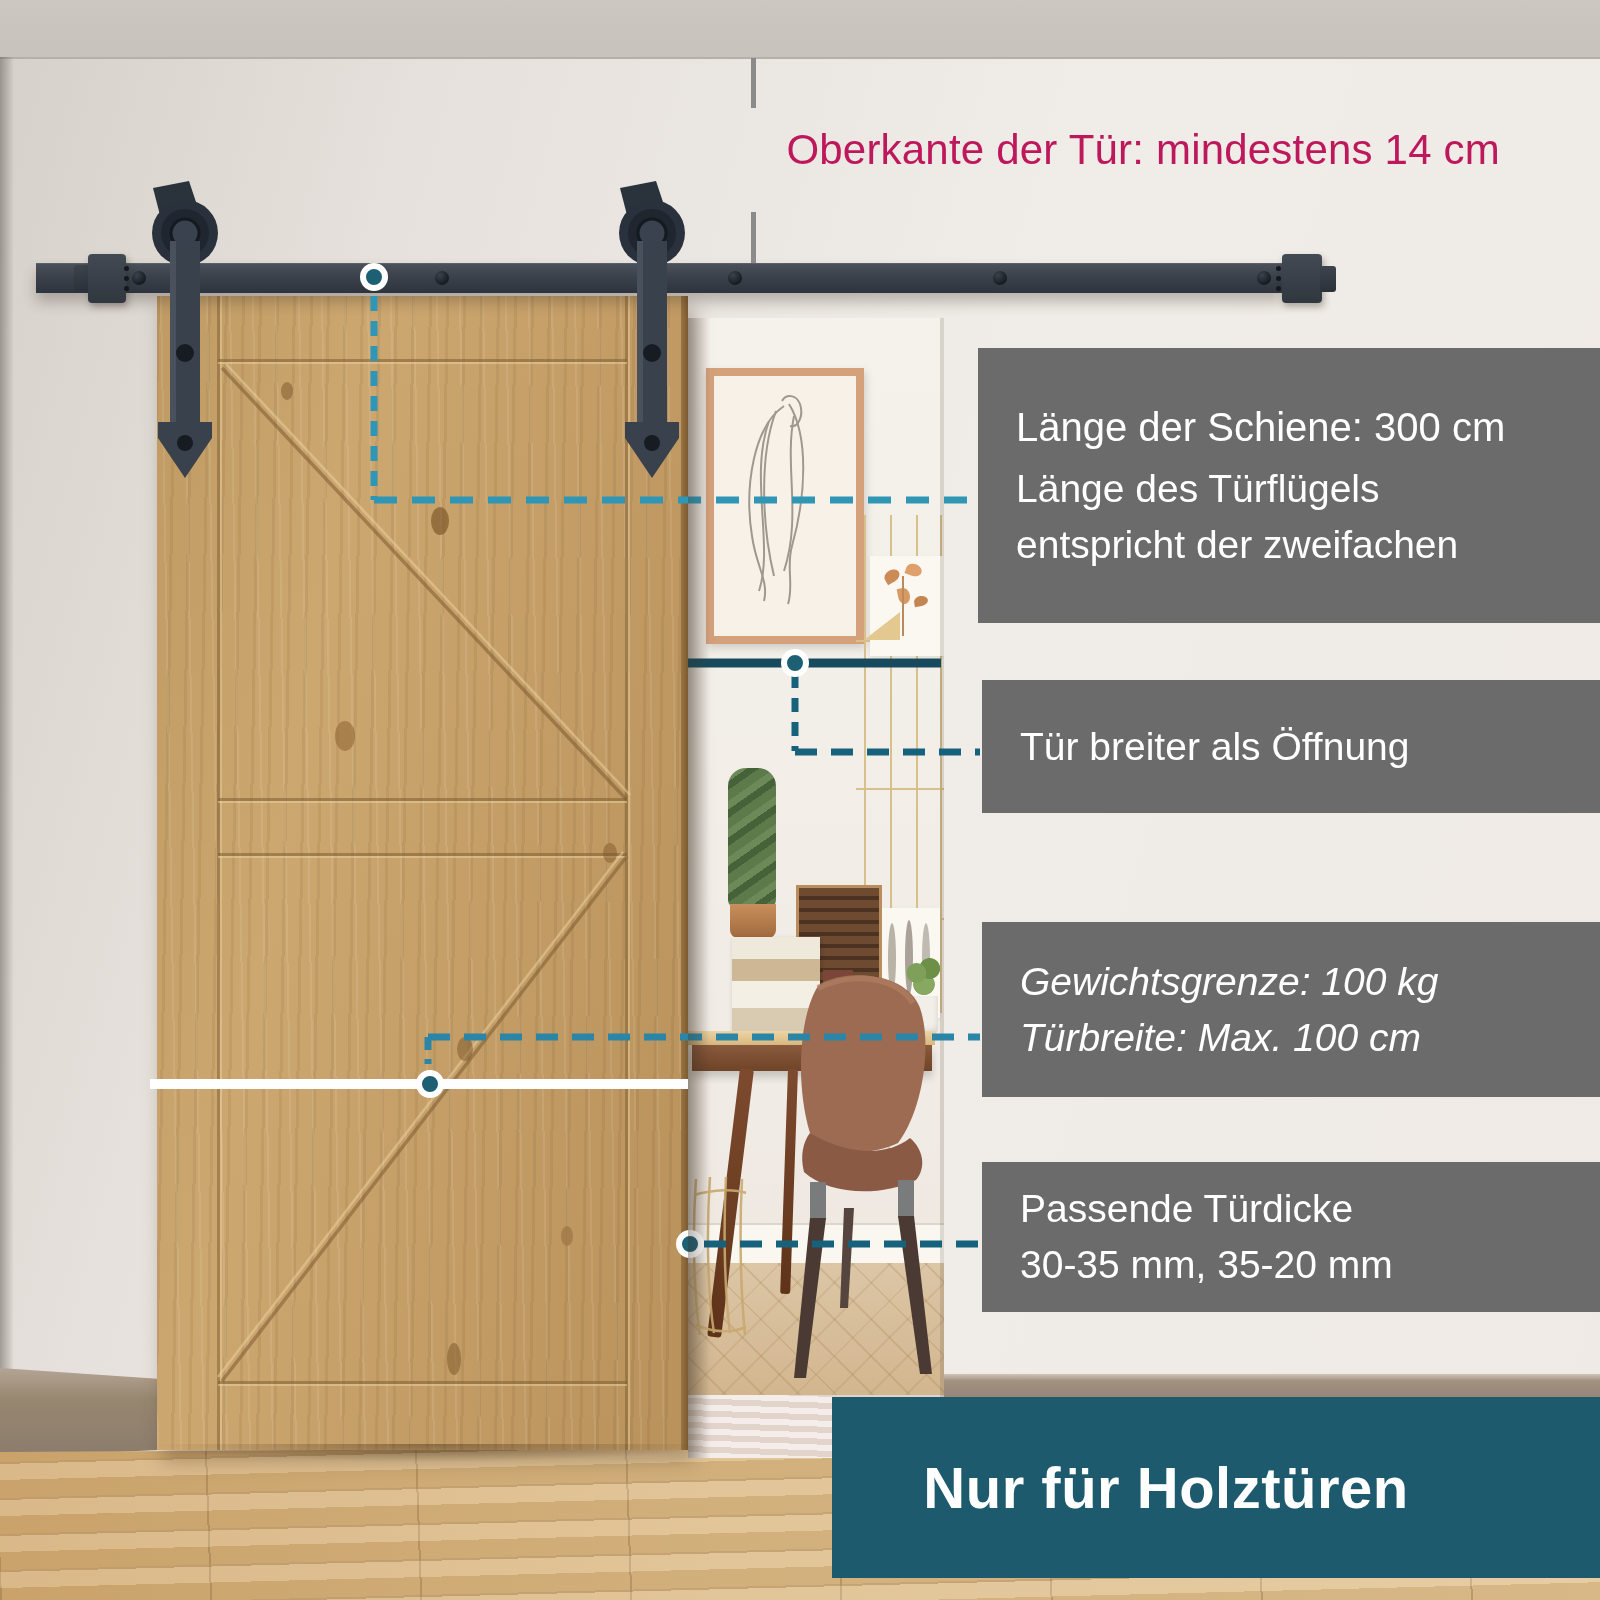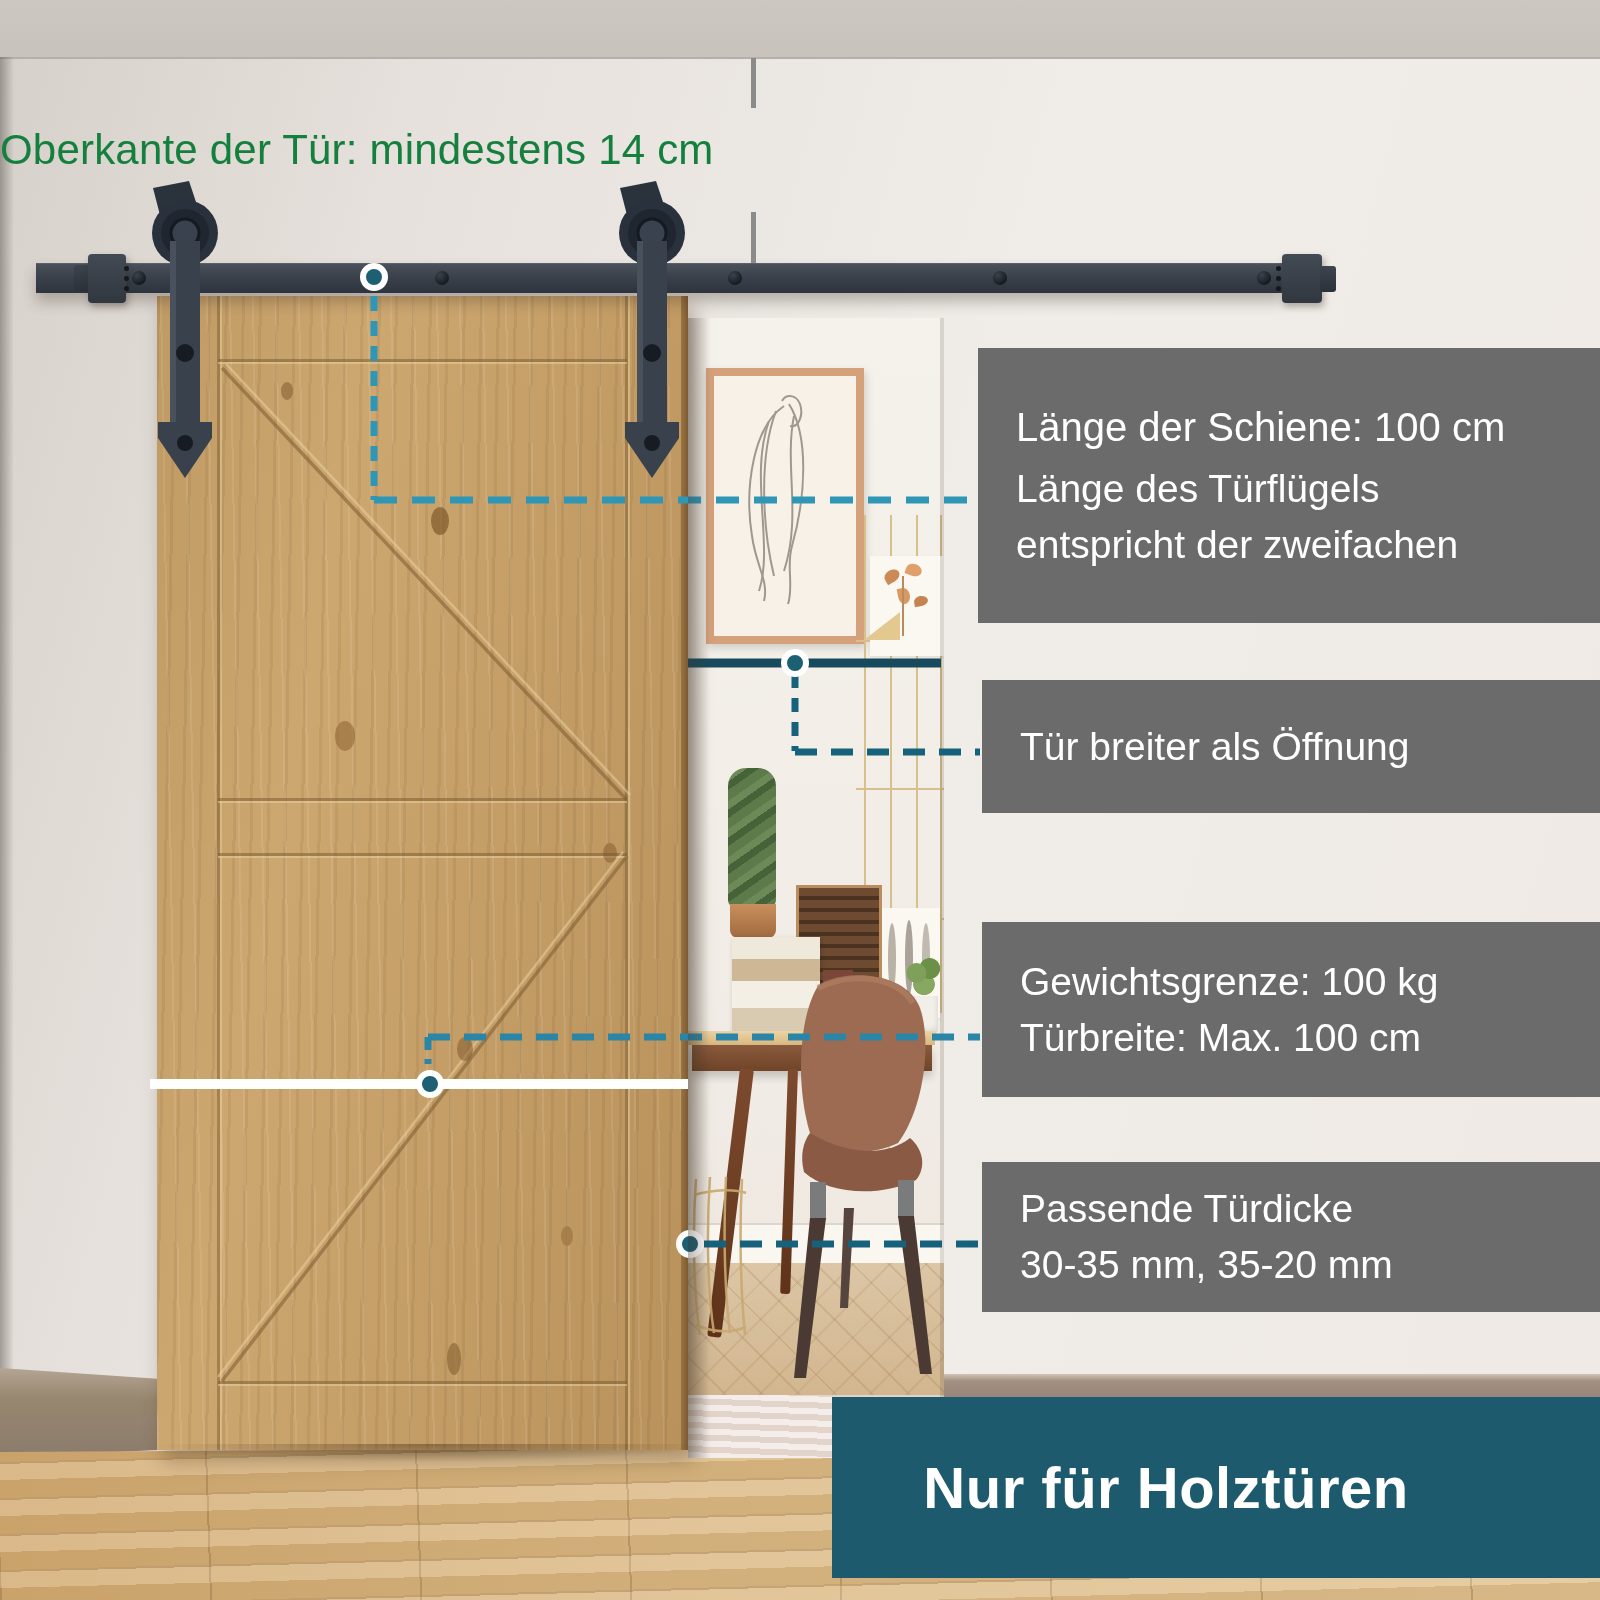--- a/index.html
+++ b/index.html
@@ -100,22 +100,22 @@
   
   .callout{background:rgba(102,102,102,.97);color:#ffffff;box-sizing:border-box;
         padding-left:38px;display:flex;flex-direction:column;justify-content:center;}
   .callout .l{font-size:39px;line-height:56px;white-space:nowrap;}
   .callout .l.first{font-size:40px;margin-bottom:6px;}
 
   .banner{left:832px;top:1397px;width:768px;height:181px;background:#1e5a6e;
         display:flex;align-items:center;justify-content:center;box-sizing:border-box;padding-right:100px;}
   .banner .t{color:#fff;font-size:58px;font-weight:bold;letter-spacing:.5px;white-space:nowrap;}
 
-  .headline{left:0;top:126px;width:1500px;text-align:left;
-        font-size:42px;color:#15803d;letter-spacing:.2px;}
+  .headline{left:0;top:126px;width:1500px;text-align:right;
+        font-size:42px;color:#be185d;letter-spacing:.2px;}
   .tick{left:751px;width:5px;background:#8b8b8b;}
 
   svg{display:block;}
 </style>
 </head>
 <body>
 
 <div id="scene">
 
   <div class="abs wall"></div>
@@ -308,28 +308,28 @@
 
     <path d="M704,1244 H980" stroke="#16617c" stroke-width="7" fill="none" stroke-dasharray="22 14"></path>
 
     <circle cx="374" cy="277" r="11" fill="#1d5f73" stroke="#ffffff" stroke-width="6"></circle>
     <circle cx="795" cy="663" r="11" fill="#1d5f73" stroke="#ffffff" stroke-width="6"></circle>
     <circle cx="430" cy="1084" r="11" fill="#1d5f73" stroke="#ffffff" stroke-width="6"></circle>
     <circle cx="690" cy="1244" r="11" fill="#1d5f73" stroke="#ffffff" stroke-width="6"></circle>
   </svg>
 
   <div class="abs callout" style="left:978px;top:348px;width:622px;height:275px;">
-    <div class="l first">Länge der Schiene: 100 cm</div>
+    <div class="l first">Länge der Schiene: 300 cm</div>
     <div class="l">Länge des Türflügels</div>
     <div class="l">entspricht der zweifachen</div>
   </div>
   <div class="abs callout" style="left:982px;top:680px;width:690px;height:133px;">
     <div class="l">Tür breiter als Öffnung</div>
   </div>
-  <div class="abs callout" style="left:982px;top:922px;width:618px;height:175px;">
+  <div class="abs callout" style="left:982px;top:922px;width:618px;height:175px;font-style:italic;">
     <div class="l">Gewichtsgrenze: 100 kg</div>
     <div class="l">Türbreite: Max. 100 cm</div>
   </div>
   <div class="abs callout" style="left:982px;top:1162px;width:618px;height:150px;">
     <div class="l">Passende Türdicke</div>
     <div class="l">30-35 mm, 35-20 mm</div>
   </div>
 
   <div class="abs banner">
     <div class="t">Nur für Holztüren</div>

